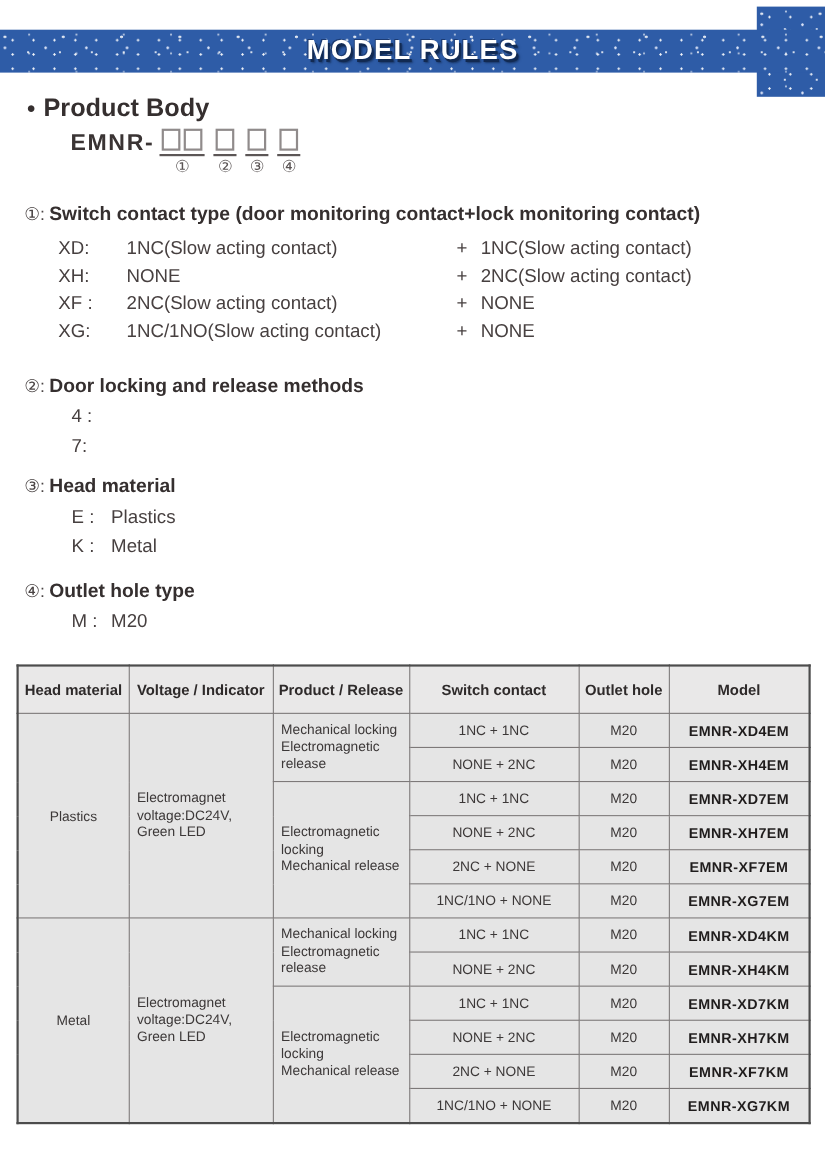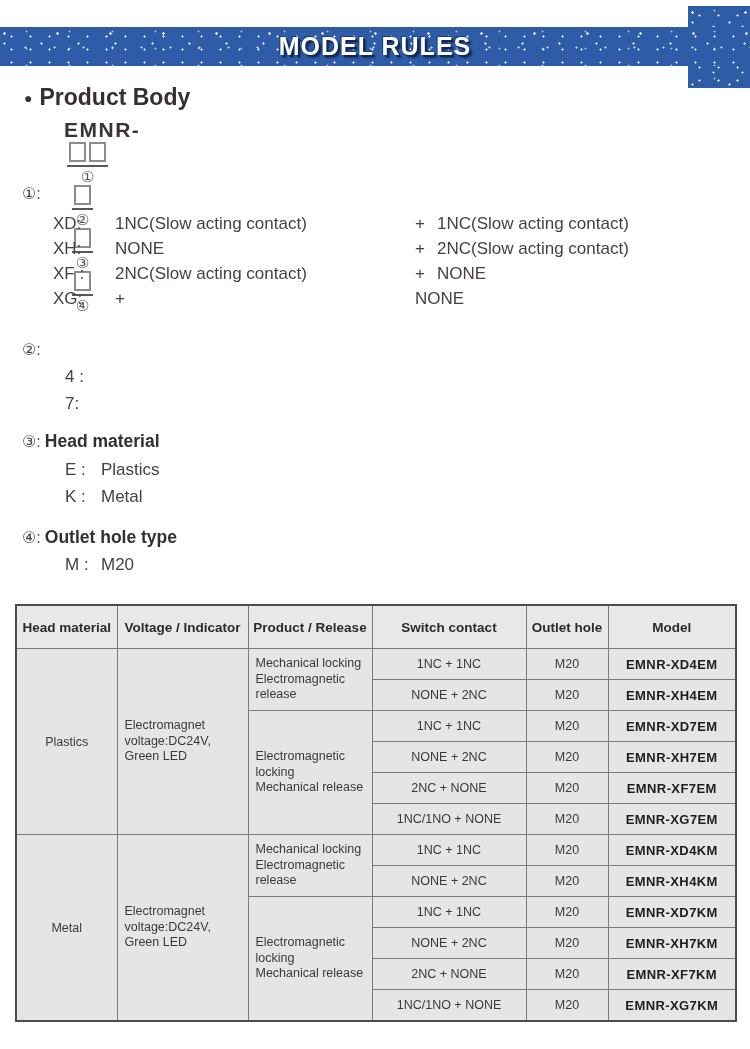--- a/index.html
+++ b/index.html
@@ -33,21 +33,21 @@
   }
 
   
   .product-heading{
     position:absolute;top:84px;left:24px;font-size:23px;font-weight:bold;color:#352f2f;
     display:flex;align-items:center;
   }
   .product-heading .bullet{font-size:14px;margin-right:7px;color:#352f2f;}
 
   
-  .model-line{position:absolute;top:117px;left:64px;display:flex;align-items:flex-start;flex-direction:column;}
+  .model-line{position:absolute;top:117px;left:64px;display:flex;align-items:flex-start;}
   .model-prefix{font-size:21px;font-weight:bold;letter-spacing:1.5px;color:#3a3434;line-height:25px;margin-right:2px;}
   .pos-group{display:flex;flex-direction:column;align-items:center;margin-left:8px;}
   .pos-group.first{margin-left:3px;}
   .boxes{display:flex;gap:3px;border-bottom:2px solid #5c5656;padding:0 2px 3px 2px;}
   .mbox{width:17px;height:20px;border:2px solid #908b8b;background:#fff;box-sizing:border-box;}
   .pos-num{margin-top:2px;font-size:15px;color:#5a5454;line-height:16px;}
 
   
   .section{position:absolute;left:22px;width:728px;}
   .sec-heading{font-size:17.5px;font-weight:bold;color:#352f2f;display:flex;align-items:baseline;white-space:nowrap;}
@@ -118,20 +118,21 @@
       <div class="boxes">
         <span class="mbox"></span>
       </div>
       <span class="pos-num">④</span>
     </div>
   </div>
 
   <div class="section" style="top:184px;">
     <div class="sec-heading">
       <span class="sec-num">①:</span>
+      <span>Switch contact type (door monitoring contact+lock monitoring contact)</span>
     </div>
     <div class="contact-rows">
       <div class="contact-row">
         <span>XD:</span>
         <span>1NC(Slow acting contact)</span>
         <span>+</span>
         <span>1NC(Slow acting contact)</span>
       </div>
       <div class="contact-row">
         <span>XH:</span>
@@ -140,29 +141,31 @@
         <span>2NC(Slow acting contact)</span>
       </div>
       <div class="contact-row">
         <span>XF :</span>
         <span>2NC(Slow acting contact)</span>
         <span>+</span>
         <span>NONE</span>
       </div>
       <div class="contact-row">
         <span>XG:</span>
+        <span>1NC/1NO(Slow acting contact)</span>
         <span>+</span>
         <span>NONE</span>
       </div>
     </div>
   </div>
 
   <div class="section" style="top:340px;">
     <div class="sec-heading">
       <span class="sec-num">②:</span>
+      <span>Door locking and release methods</span>
     </div>
     <div style="margin-top:4px;">
       <div class="item-row">
         <span class="item-code">4 :</span>
       </div>
       <div class="item-row">
         <span class="item-code">7:</span>
       </div>
     </div>
   </div>

